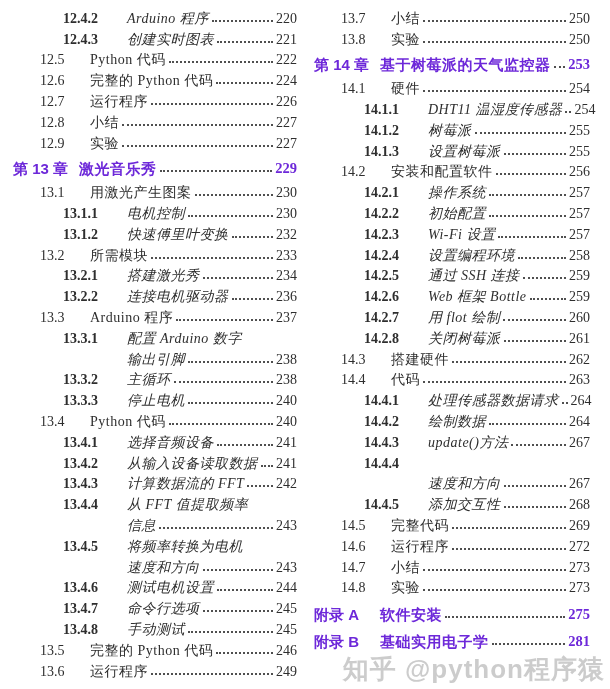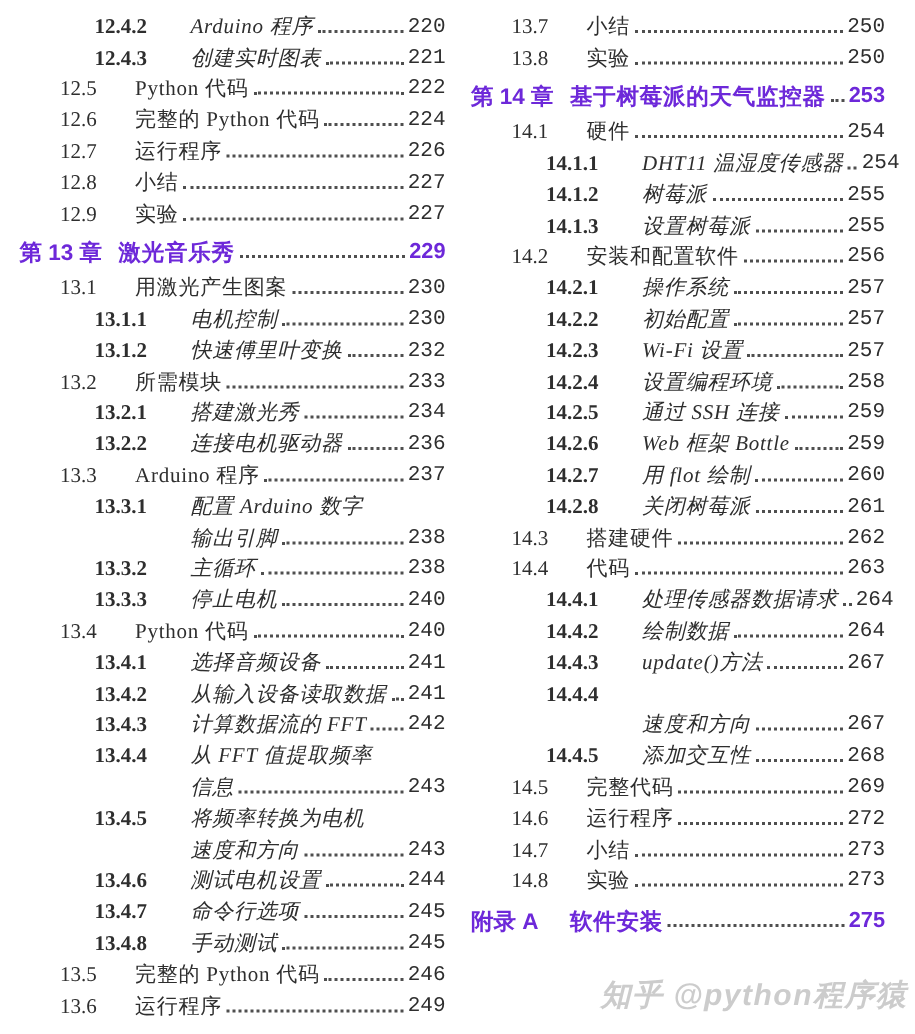--- a/index.html
+++ b/index.html
@@ -27,54 +27,53 @@
     line-height: 19px;
   }
   .row .num  { flex: none; }
   .row .title{ flex: none; letter-spacing: 0.5px; }
   .row .leader {
     flex: 1 1 auto;
     min-width: 6px;
     border-bottom: 2px dotted #4f4f4f;
     margin: 0 3px 6px 3px;
   }
-  .row .pg { flex: none; font-family: Liberation Mono, monospace; }
+  .row .pg { flex: none; }
   
   .lvl0 {
     font-family: "Liberation Sans", "DejaVu Sans", sans-serif;
     font-weight: bold;
     font-size: 15px;
     color: #6d28d9;
     margin: 5px 0 3px 0;
   }
   .lvl0 .num { width: 66px; }
-  .lvl0 .pg  { font-family: Liberation Sans, sans-serif; font-size: 14.5px; }
+  .lvl0 .pg  { font-family: Liberation Serif, serif; font-size: 14.5px; }
   .appendix { margin: 6px 0 6px 0; }
   
   .lvl1 { padding-left: 27px; }
   .lvl1 .num { width: 50px; }
   
   .lvl2 { padding-left: 50px; }
   .lvl2 .num { width: 64px; font-weight: bold; }
   .lvl2 .title { font-style: italic; }
   
   .cont { padding-left: 114px; text-align: right; }
   .cont .title { font-style: italic; }
   .watermark {
     position: absolute;
     right: 5px;
-    bottom: 12px;
+    bottom: 2px;
     font-family: "Liberation Sans", "DejaVu Sans", sans-serif;
     font-weight: bold;
-    font-size: 20px;
+    font-size: 26px;
     letter-spacing: 1px;
     color: rgba(148, 148, 148, 0.48);
     pointer-events: none;
     white-space: nowrap;
-    font-style: italic;
   }
 </style>
 </head>
 <body>
 
 <div class="page">
   <div class="toc">
     <div class="toc-col" id="col-left">
         <div class="row lvl2">
           <span class="num">12.4.2</span>
@@ -424,16 +423,22 @@
           <span class="title">实验</span>
           <span class="leader"></span>
           <span class="pg">273</span>
         </div>
         <div class="row lvl0 appendix">
           <span class="num">附录 A</span>
           <span class="title">软件安装</span>
           <span class="leader"></span>
           <span class="pg">275</span>
         </div>
+        <div class="row lvl0 appendix">
+          <span class="num">附录 B</span>
+          <span class="title">基础实用电子学</span>
+          <span class="leader"></span>
+          <span class="pg">281</span>
+        </div>
       </div>
   </div>
   <div class="watermark">知乎 @python程序猿</div>
 </div>
 
 </body></html>

